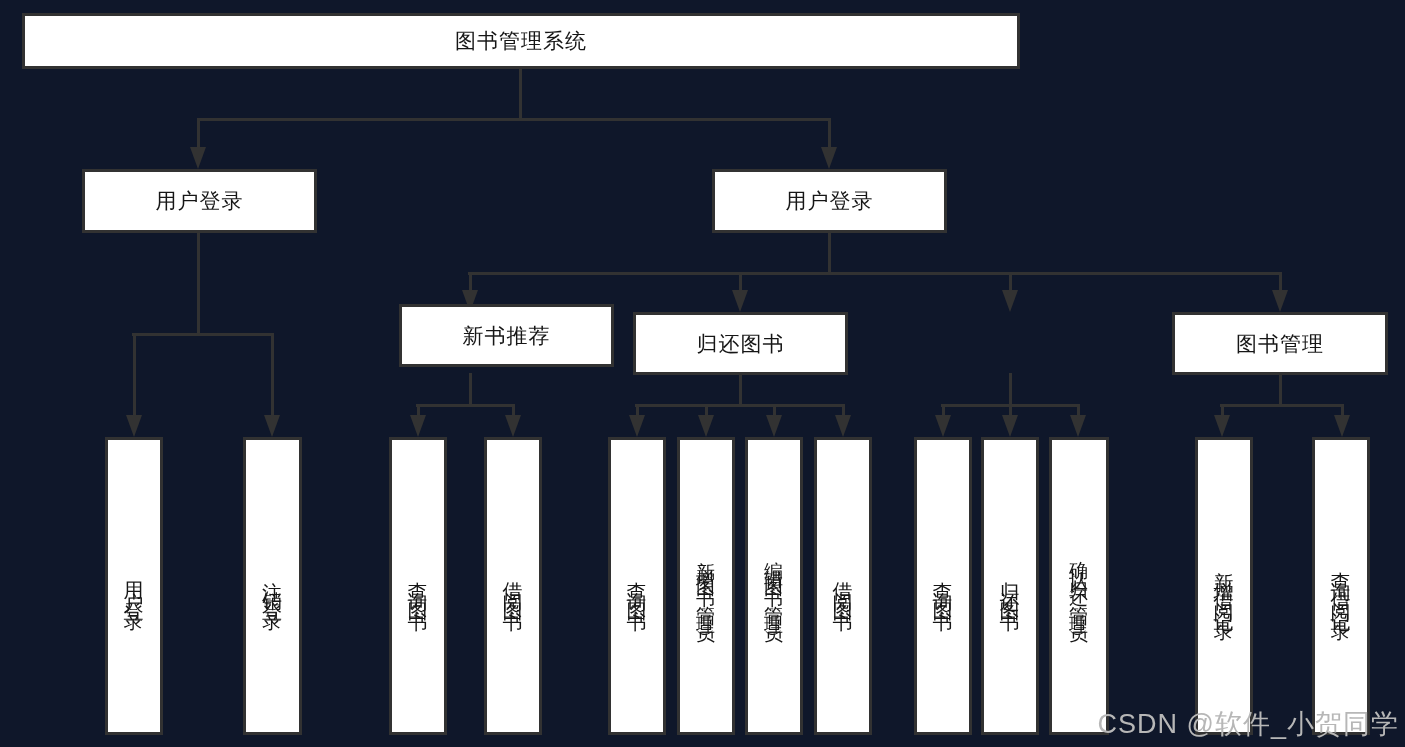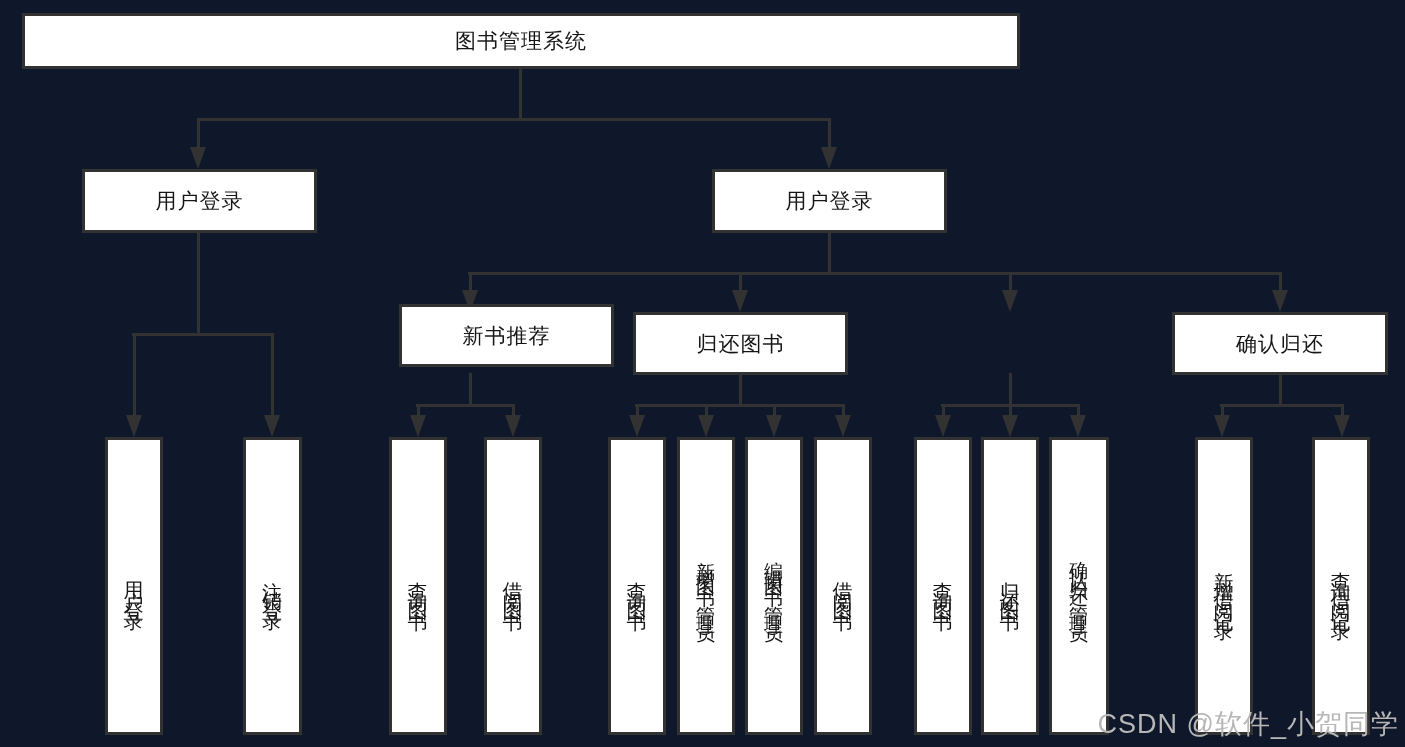--- a/index.html
+++ b/index.html
@@ -128,21 +128,21 @@
 
   <div class="node" style="left:82px;top:169px;width:235px;height:64px;">用户登录</div>
 
   <div class="node" style="left:712px;top:169px;width:235px;height:64px;">用户登录</div>
 
   <div class="node" style="left:363px;top:304px;width:215px;height:63px;margin-left:36px;">新书推荐</div>
 
   <div class="node" style="left:633px;top:312px;width:215px;height:63px;">归还图书</div>
 
 
-  <div class="node" style="left:1172px;top:312px;width:216px;height:63px;">确认归还</div>
+  <div class="node" style="left:1172px;top:312px;width:216px;height:63px;">图书管理</div>
 
   <div class="leaf" style="left:105px;">
     <span>用户登录</span>
   </div>
   <div class="leaf" style="left:243px;width:59px;">
     <span>注销登录</span>
   </div>
 
   <div class="leaf" style="left:389px;">
     <span>查询图书</span>

